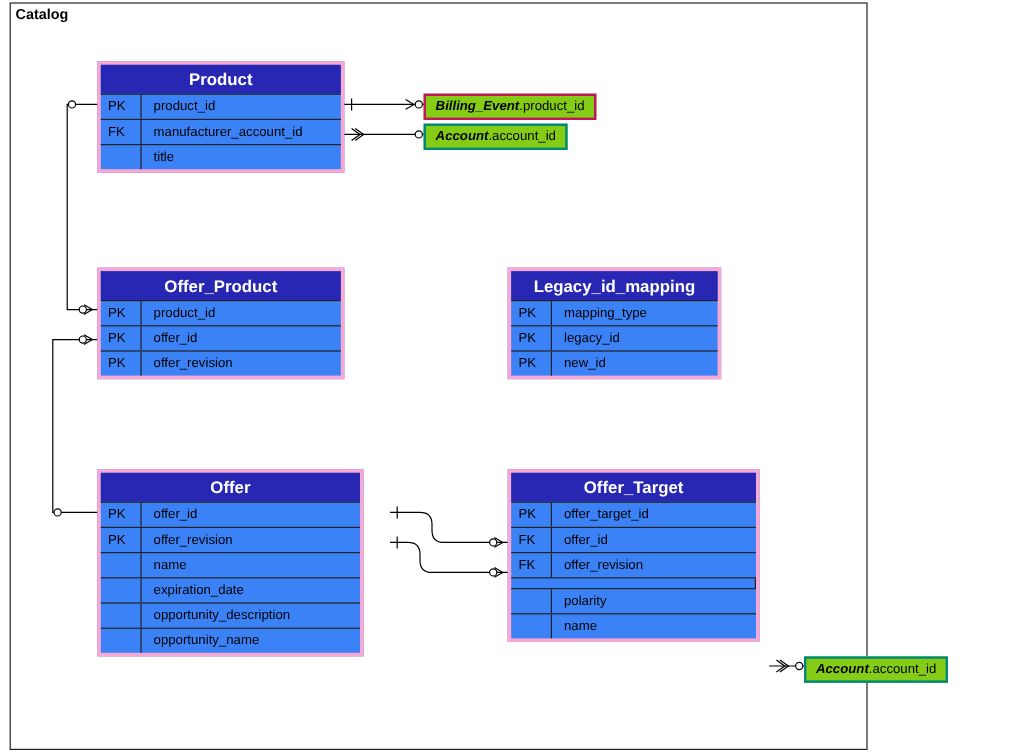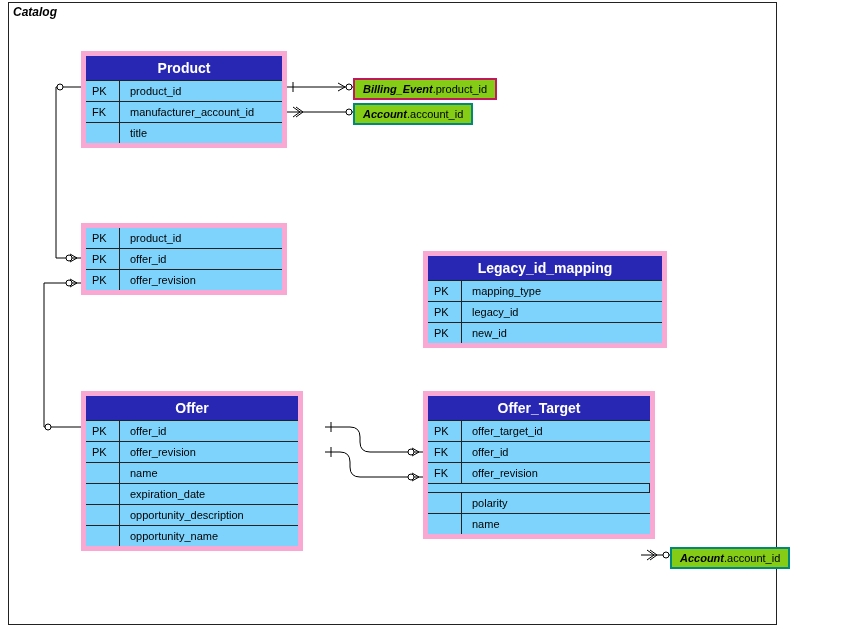--- a/index.html
+++ b/index.html
@@ -11,37 +11,36 @@
   }
   .canvas {
     position: relative;
     width: 843px;
     height: 629px;
   }
   .package {
     position: absolute;
     left: 8px;
     top: 2px;
-    width: 769px;
+    width: 715px;
     height: 623px;
     border: 1px solid #222;
     box-sizing: border-box;
-    font-style: italic;
   }
   .package-title {
     position: absolute;
     left: 4px;
     top: 2px;
     font-weight: bold;
     font-size: 12px;
   }
   .entity {
     position: absolute;
-    border: 5px solid #f9a8d4;
-    background: #7dd3fc;
+    border: 3px solid #f9a8d4;
+    background: #3b82f6;
     box-sizing: border-box;
   }
   .entity-header {
     background: #2727b3;
     color: #fff;
     text-align: center;
     font-weight: bold;
     font-size: 14px;
     padding: 4px 0;
   }
@@ -101,35 +100,36 @@
         <div class="key-col">FK</div>
         <div class="field-col">manufacturer_account_id</div>
       </div>
     <div class="entity-row">
         <div class="key-col"></div>
         <div class="field-col">title</div>
       </div>
   </div>
 
   <div class="entity" style="left:81px; top:223px; width:206px;">
+    <div class="entity-header">Offer_Product</div>
     <div class="entity-row">
         <div class="key-col">PK</div>
         <div class="field-col">product_id</div>
       </div>
     <div class="entity-row">
         <div class="key-col">PK</div>
         <div class="field-col">offer_id</div>
       </div>
     <div class="entity-row">
         <div class="key-col">PK</div>
         <div class="field-col">offer_revision</div>
       </div>
   </div>
 
-  <div class="entity" style="left:423px; top:223px; width:244px;margin-top:28px;">
+  <div class="entity" style="left:423px; top:223px; width:178px;">
     <div class="entity-header">Legacy_id_mapping</div>
     <div class="entity-row">
         <div class="key-col">PK</div>
         <div class="field-col">mapping_type</div>
       </div>
     <div class="entity-row">
         <div class="key-col">PK</div>
         <div class="field-col">legacy_id</div>
       </div>
     <div class="entity-row">
@@ -159,21 +159,21 @@
     <div class="entity-row">
         <div class="key-col"></div>
         <div class="field-col">opportunity_description</div>
       </div>
     <div class="entity-row">
         <div class="key-col"></div>
         <div class="field-col">opportunity_name</div>
       </div>
   </div>
 
-  <div class="entity" style="left:423px; top:391px; width:232px;">
+  <div class="entity" style="left:423px; top:391px; width:210px;">
     <div class="entity-header">Offer_Target</div>
     <div class="entity-row">
         <div class="key-col">PK</div>
         <div class="field-col">offer_target_id</div>
       </div>
     <div class="entity-row">
         <div class="key-col">FK</div>
         <div class="field-col">offer_id</div>
       </div>
     <div class="entity-row">

